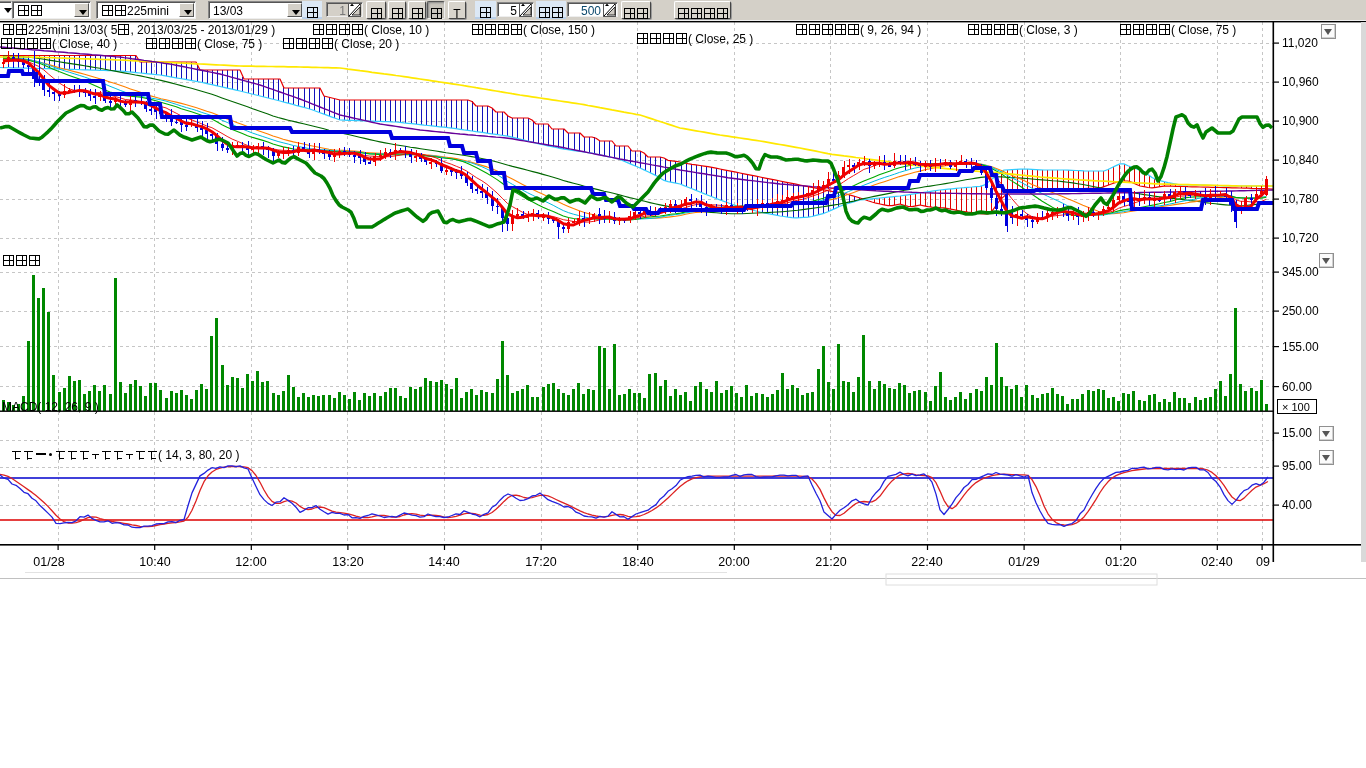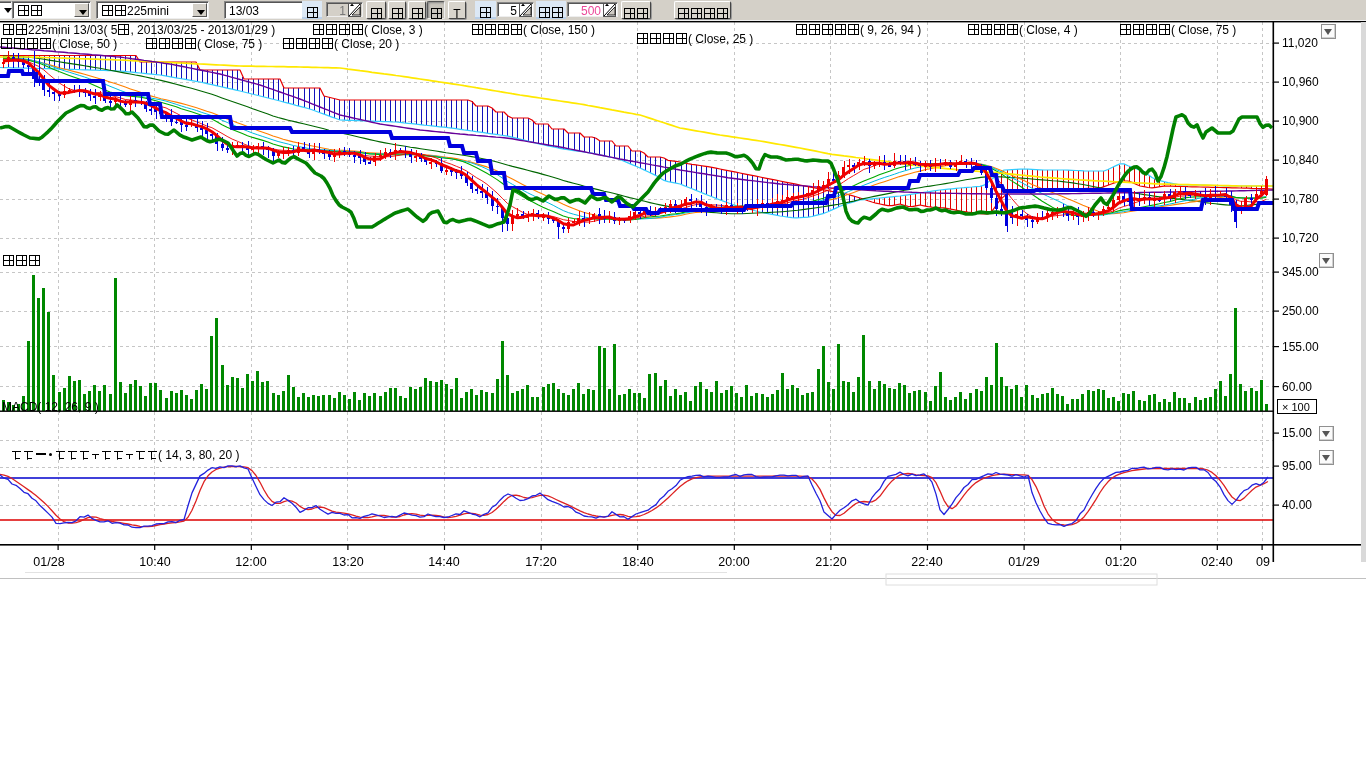--- a/index.html
+++ b/index.html
@@ -1134,27 +1134,27 @@
 <div id="toolbar">
       <div class="combo" style="left:-60px;width:72px">
         <b class="tri" style="left:63px;top:6px;border-top-color:#000;"></b>
       </div>
       <div class="combo" style="left:12px;width:79px">
         <span class="ct"><i class="j"></i><i class="j"></i></span>
         <span class="cb">
           <b class="tri" style="left:4px;top:6px;border-top-color:#000;"></b>
         </span>
       </div>
-      <div class="combo" style="left:96px;width:113px">
+      <div class="combo" style="left:96px;width:100px">
         <span class="ct"><i class="j"></i><i class="j"></i><s>225mini</s></span>
         <span class="cb">
           <b class="tri" style="left:4px;top:6px;border-top-color:#000;"></b>
         </span>
       </div>
-      <div class="combo" style="left:224px;width:96px">
+      <div class="combo" style="left:208px;width:96px">
         <span class="ct"><s>13/03</s></span>
         <span class="cb">
           <b class="tri" style="left:4px;top:6px;border-top-color:#000;"></b>
         </span>
       </div>
       <div class="blab" style="left:302px;width:20px"><i class="j"></i></div>
       <div class="sunk" style="left:326px;top:2px;width:37px;height:15px;background:#d4d0c8">
         <span style="position:absolute;right:16px;top:1px;font-size:12px;color:#000"><span style="color:#777">1</span></span>
         <svg width="13" height="14" style="position:absolute;right:1px;top:0">
           <rect x="0.5" y="0.5" width="12" height="13" fill="#fff" stroke="#555"></rect>
@@ -1173,39 +1173,39 @@
         <span style="position:absolute;right:16px;top:1px;font-size:12px;color:#000">5</span>
         <svg width="13" height="14" style="position:absolute;right:1px;top:0">
           <rect x="0.5" y="0.5" width="12" height="13" fill="#fff" stroke="#555"></rect>
           <line x1="1" y1="13" x2="12" y2="1" stroke="#000"></line>
           <path d="M2,3 l4,0 l-2,-2.5 z" fill="#000"></path>
           <path d="M4,12 l8,0 l0,-8 z" fill="#cfcbc4" stroke="#000" stroke-width="0.8"></path>
         </svg>
       </div>
       <div class="blab" style="left:536px;width:30px"><i class="j"></i><i class="j"></i></div>
       <div class="sunk" style="left:567px;top:2px;width:51px;height:15px;background:#fff">
-        <span style="position:absolute;right:16px;top:1px;font-size:12px;color:#ec4899">500</span>
+        <span style="position:absolute;right:16px;top:1px;font-size:12px;color:#0c4a6e">500</span>
         <svg width="13" height="14" style="position:absolute;right:1px;top:0">
           <rect x="0.5" y="0.5" width="12" height="13" fill="#fff" stroke="#555"></rect>
           <line x1="1" y1="13" x2="12" y2="1" stroke="#000"></line>
           <path d="M2,3 l4,0 l-2,-2.5 z" fill="#000"></path>
           <path d="M4,12 l8,0 l0,-8 z" fill="#cfcbc4" stroke="#000" stroke-width="0.8"></path>
         </svg>
       </div>
       <div class="btn" style="left:621px;width:30px"><i class="j"></i><i class="j"></i></div>
       <div class="btn" style="left:674px;width:57px"><i class="j"></i><i class="j"></i><i class="j"></i><i class="j"></i></div>
     </div>
 <div class="tx" style="left:2px;top:24px"><i class="j"></i><i class="j"></i><s>225mini 13/03( 5</s><i class="j"></i><s>, 2013/03/25 - 2013/01/29 )</s></div>
-    <div class="tx" style="left:312px;top:24px"><i class="j"></i><i class="j"></i><i class="j"></i><i class="j"></i><s>( Close, 3 )</s></div>
+    <div class="tx" style="left:312px;top:24px"><i class="j"></i><i class="j"></i><i class="j"></i><i class="j"></i><s>( Close, 10 )</s></div>
     <div class="tx" style="left:471px;top:24px"><i class="j"></i><i class="j"></i><i class="j"></i><i class="j"></i><s>( Close, 150 )</s></div>
     <div class="tx" style="left:636px;top:33px"><i class="j"></i><i class="j"></i><i class="j"></i><i class="j"></i><s>( Close, 25 )</s></div>
     <div class="tx" style="left:795px;top:24px"><i class="j"></i><i class="j"></i><i class="j"></i><i class="j"></i><i class="j"></i><s>( 9, 26, 94 )</s></div>
-    <div class="tx" style="left:967px;top:24px"><i class="j"></i><i class="j"></i><i class="j"></i><i class="j"></i><s>( Close, 4 )</s></div>
+    <div class="tx" style="left:967px;top:24px"><i class="j"></i><i class="j"></i><i class="j"></i><i class="j"></i><s>( Close, 3 )</s></div>
     <div class="tx" style="left:1119px;top:24px"><i class="j"></i><i class="j"></i><i class="j"></i><i class="j"></i><s>( Close, 75 )</s></div>
-    <div class="tx" style="left:0px;top:38px"><i class="j"></i><i class="j"></i><i class="j"></i><i class="j"></i><s>( Close, 50 )</s></div>
+    <div class="tx" style="left:0px;top:38px"><i class="j"></i><i class="j"></i><i class="j"></i><i class="j"></i><s>( Close, 40 )</s></div>
     <div class="tx" style="left:145px;top:38px"><i class="j"></i><i class="j"></i><i class="j"></i><i class="j"></i><s>( Close, 75 )</s></div>
     <div class="tx" style="left:282px;top:38px"><i class="j"></i><i class="j"></i><i class="j"></i><i class="j"></i><s>( Close, 20 )</s></div>
     <div class="tx" style="left:2px;top:255px"><i class="j"></i><i class="j"></i><i class="j"></i></div>
     <div class="tx" style="left:2px;top:401px"><s>MACD( 12, 26, 9 )</s></div>
     <div class="tx" style="left:10px;top:449px"><i class="jk"></i><i class="jk"></i><i class="dash"></i><i class="dot"></i><i class="jk"></i><i class="jk"></i><i class="jk"></i><i class="jks"></i><i class="jk"></i><i class="jk"></i><i class="jks"></i><i class="jk"></i><i class="jk"></i><s>( 14, 3, 80, 20 )</s></div>
 <div class="abtn" style="left:1321px;top:24px">
       <b class="tri" style="left:2px;top:4px;border-top-color:#555"></b>
     </div>
     <div class="abtn" style="left:1319px;top:253px">
       <b class="tri" style="left:2px;top:4px;border-top-color:#555"></b>

